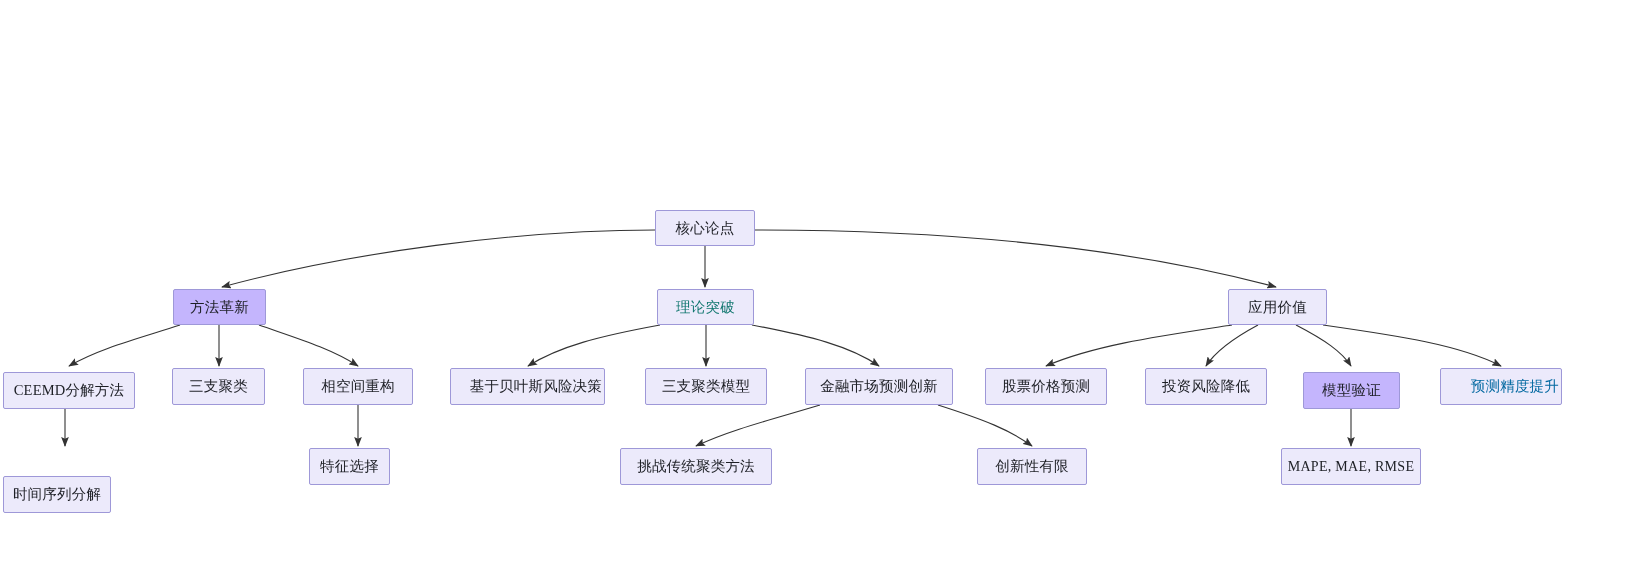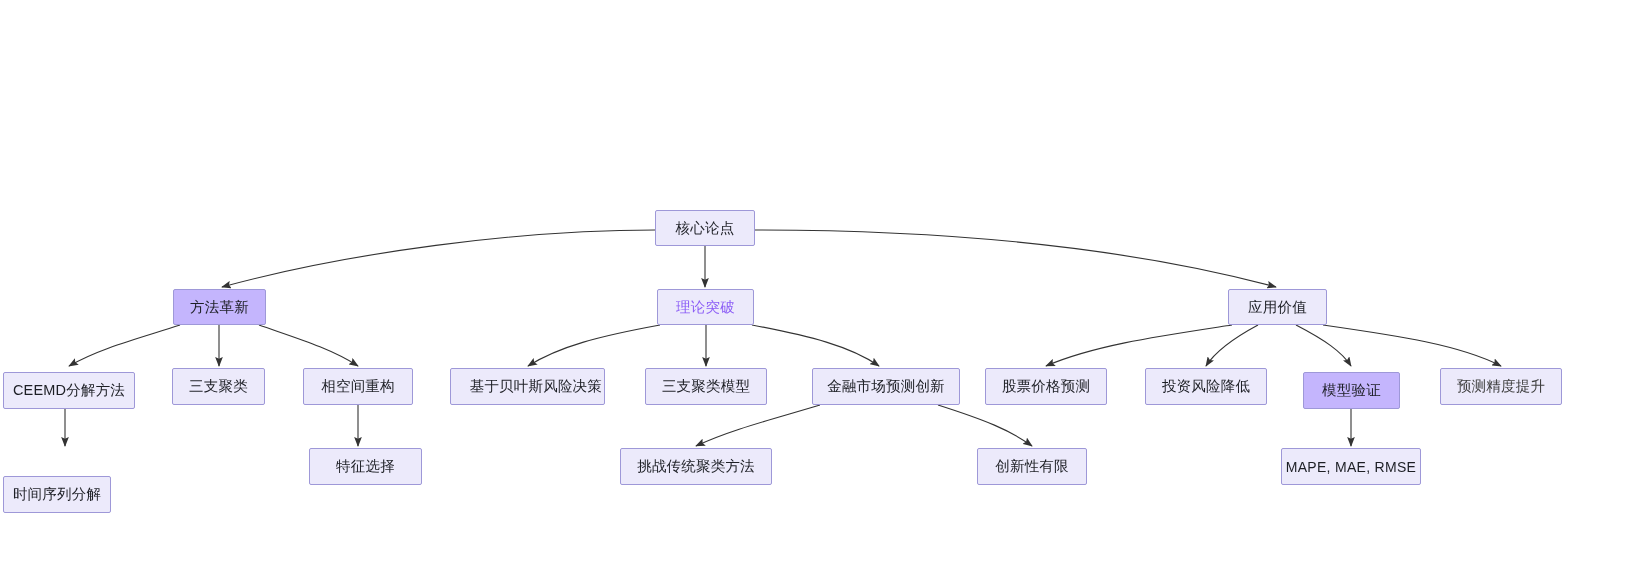--- a/index.html
+++ b/index.html
@@ -11,20 +11,21 @@
     width: 1628px;
     height: 576px;
     overflow: hidden;
     font-family: "Liberation Sans", "DejaVu Sans", sans-serif;
   }
   #diagram-canvas {
     position: relative;
     width: 1628px;
     height: 576px;
     background: #ffffff;
+    font-family: Liberation Serif, serif;
   }
   #edge-layer {
     position: absolute;
     left: 0;
     top: 0;
     width: 1628px;
     height: 576px;
     pointer-events: none;
   }
   .node {
@@ -82,60 +83,60 @@
         <path d="M 1351,405 L 1351,446" fill="none" stroke="#333333" stroke-width="1.1" marker-end="url(#arrowhead)"></path>
       </g>
   </svg>
   <div id="nodes-group">
       <div class="node" style="left: 655px; top: 210px; width: 100px; height: 36px; background: rgb(236, 234, 251); border-color: rgb(158, 152, 216); color: rgb(29, 31, 37);">
         <span class="node-label">核心论点</span>
       </div>
       <div class="node" style="left: 173px; top: 289px; width: 93px; height: 36px; background: #c4b5fd; border-color: rgb(158, 152, 216); color: rgb(29, 31, 37);">
         <span class="node-label">方法革新</span>
       </div>
-      <div class="node" style="left: 657px; top: 289px; width: 97px; height: 36px; background: rgb(236, 234, 251); border-color: rgb(158, 152, 216); color: #8b5cf6;">
+      <div class="node" style="left: 657px; top: 289px; width: 97px; height: 36px; background: rgb(236, 234, 251); border-color: rgb(158, 152, 216); color: #0f766e;">
         <span class="node-label">理论突破</span>
       </div>
       <div class="node" style="left: 1228px; top: 289px; width: 99px; height: 36px; background: rgb(236, 234, 251); border-color: rgb(158, 152, 216); color: rgb(29, 31, 37);">
         <span class="node-label">应用价值</span>
       </div>
       <div class="node" style="left: 3px; top: 372px; width: 132px; height: 37px; background: rgb(236, 234, 251); border-color: rgb(158, 152, 216); color: rgb(29, 31, 37);">
         <span class="node-label">CEEMD分解方法</span>
       </div>
       <div class="node" style="left: 172px; top: 368px; width: 93px; height: 37px; background: rgb(236, 234, 251); border-color: rgb(158, 152, 216); color: rgb(29, 31, 37);">
         <span class="node-label">三支聚类</span>
       </div>
       <div class="node" style="left: 303px; top: 368px; width: 110px; height: 37px; background: rgb(236, 234, 251); border-color: rgb(158, 152, 216); color: rgb(29, 31, 37);">
         <span class="node-label">相空间重构</span>
       </div>
       <div class="node" style="left: 450px; top: 368px; width: 155px; height: 37px; background: rgb(236, 234, 251); border-color: rgb(158, 152, 216); color: rgb(29, 31, 37); justify-content: flex-end;">
         <span class="node-label">基于贝叶斯风险决策</span>
       </div>
       <div class="node" style="left: 645px; top: 368px; width: 122px; height: 37px; background: rgb(236, 234, 251); border-color: rgb(158, 152, 216); color: rgb(29, 31, 37);">
         <span class="node-label">三支聚类模型</span>
       </div>
-      <div class="node" style="left: 805px; top: 368px; width: 148px; height: 37px; background: rgb(236, 234, 251); border-color: rgb(158, 152, 216); color: rgb(29, 31, 37); margin-left: 7px;">
+      <div class="node" style="left: 805px; top: 368px; width: 148px; height: 37px; background: rgb(236, 234, 251); border-color: rgb(158, 152, 216); color: rgb(29, 31, 37);">
         <span class="node-label">金融市场预测创新</span>
       </div>
       <div class="node" style="left: 985px; top: 368px; width: 122px; height: 37px; background: rgb(236, 234, 251); border-color: rgb(158, 152, 216); color: rgb(29, 31, 37);">
         <span class="node-label">股票价格预测</span>
       </div>
       <div class="node" style="left: 1145px; top: 368px; width: 122px; height: 37px; background: rgb(236, 234, 251); border-color: rgb(158, 152, 216); color: rgb(29, 31, 37);">
         <span class="node-label">投资风险降低</span>
       </div>
       <div class="node" style="left: 1303px; top: 372px; width: 97px; height: 37px; background: #c4b5fd; border-color: rgb(158, 152, 216); color: rgb(29, 31, 37);">
         <span class="node-label">模型验证</span>
       </div>
-      <div class="node" style="left: 1440px; top: 368px; width: 122px; height: 37px; background: rgb(236, 234, 251); border-color: rgb(158, 152, 216); color: #404040;">
+      <div class="node" style="left: 1440px; top: 368px; width: 122px; height: 37px; background: rgb(236, 234, 251); border-color: rgb(158, 152, 216); color: #0369a1; justify-content: flex-end;">
         <span class="node-label">预测精度提升</span>
       </div>
       <div class="node" style="left: 3px; top: 428px; width: 108px; height: 37px; background: rgb(236, 234, 251); border-color: rgb(158, 152, 216); color: rgb(29, 31, 37); margin-top: 48px;">
         <span class="node-label">时间序列分解</span>
       </div>
-      <div class="node" style="left: 309px; top: 448px; width: 113px; height: 37px; background: rgb(236, 234, 251); border-color: rgb(158, 152, 216); color: rgb(29, 31, 37);">
+      <div class="node" style="left: 309px; top: 448px; width: 81px; height: 37px; background: rgb(236, 234, 251); border-color: rgb(158, 152, 216); color: rgb(29, 31, 37);">
         <span class="node-label">特征选择</span>
       </div>
       <div class="node" style="left: 620px; top: 448px; width: 152px; height: 37px; background: rgb(236, 234, 251); border-color: rgb(158, 152, 216); color: rgb(29, 31, 37);">
         <span class="node-label">挑战传统聚类方法</span>
       </div>
       <div class="node" style="left: 977px; top: 448px; width: 110px; height: 37px; background: rgb(236, 234, 251); border-color: rgb(158, 152, 216); color: rgb(29, 31, 37);">
         <span class="node-label">创新性有限</span>
       </div>
       <div class="node node-latin" style="left: 1281px; top: 448px; width: 140px; height: 37px; background: rgb(236, 234, 251); border-color: rgb(158, 152, 216); color: rgb(29, 31, 37);">
         <span class="node-label">MAPE, MAE, RMSE</span>

